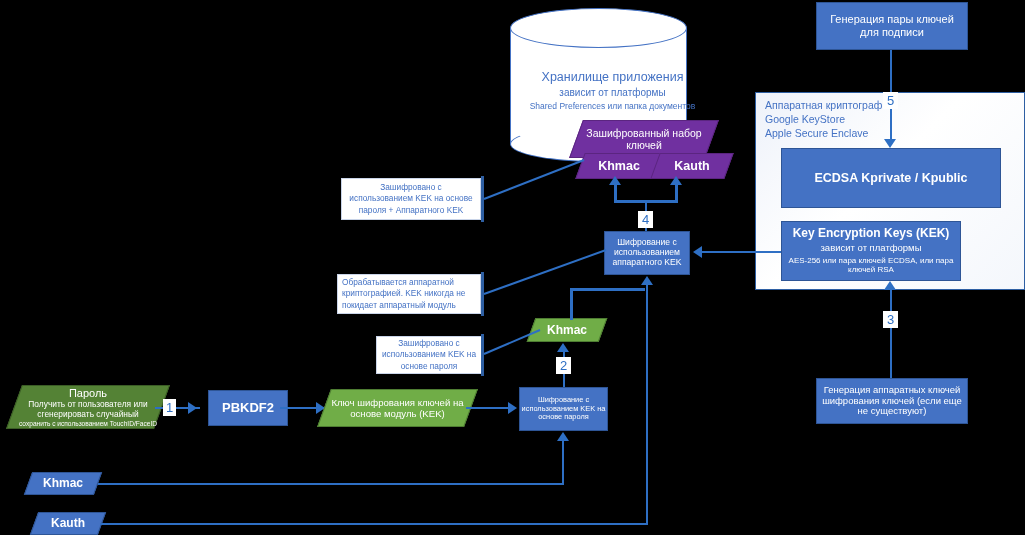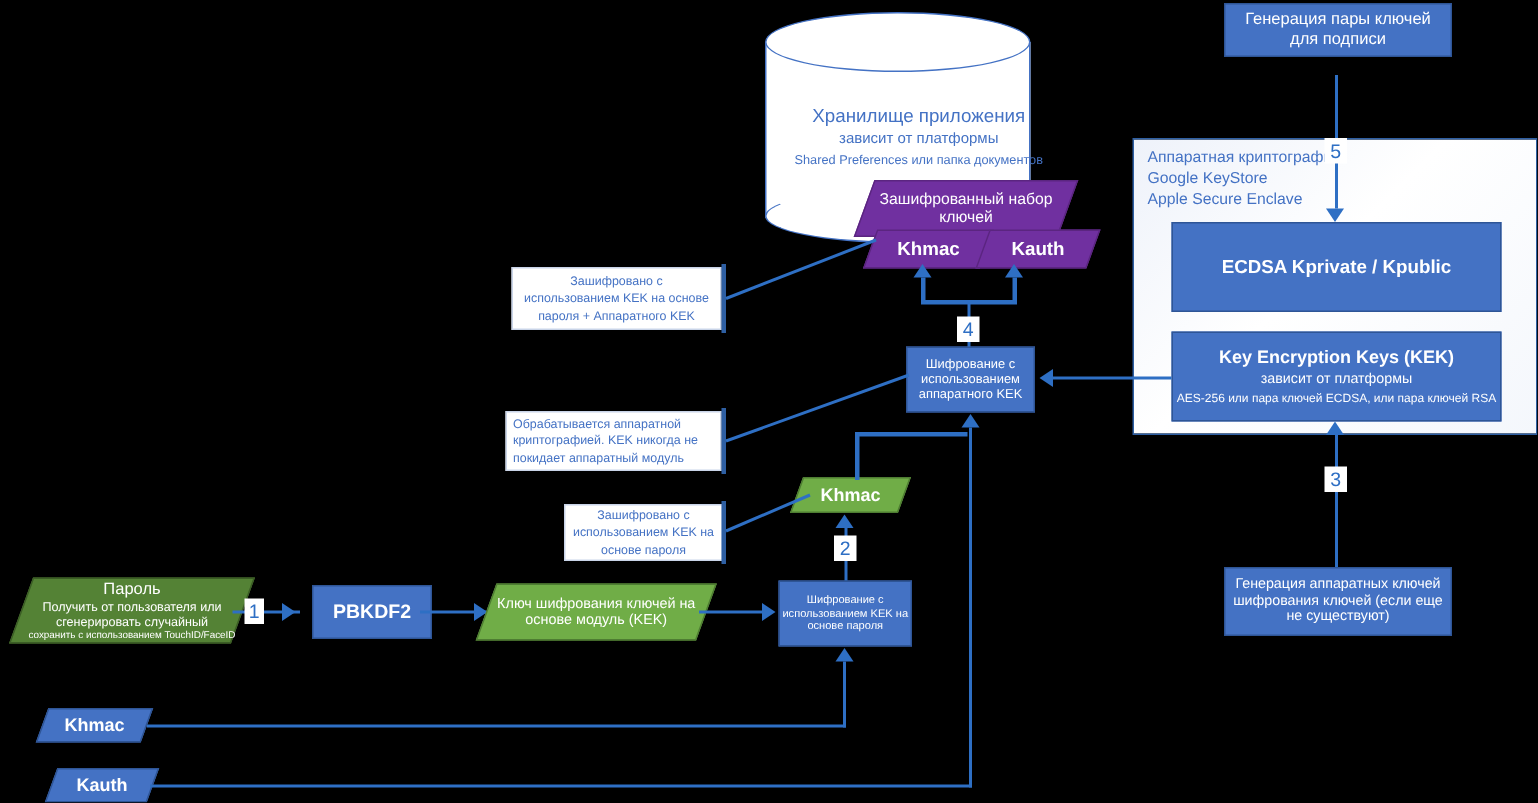--- a/index.html
+++ b/index.html
@@ -77,27 +77,27 @@
   <div class="abs hw-caption" style="left:765px;top:98px;width:200px;">
     <div>Аппаратная криптография</div>
     <div>Google KeyStore</div>
     <div>Apple Secure Enclave</div>
   </div>
 
   <div class="abs bluebox ctext" style="left:781px;top:148px;width:220px;height:60px;font-size:12.5px;font-weight:bold;">
     <span>ECDSA Kprivate / Kpublic</span>
   </div>
 
-  <div class="abs bluebox ctext" style="left:781px;top:221px;width:220px;height:60px;">
+  <div class="abs bluebox ctext" style="left:781px;top:221px;width:180px;height:60px;">
     <span style="font-size:12px;font-weight:bold;">Key Encryption Keys (KEK)</span>
     <span style="font-size:9.5px;margin-top:2px;">зависит от платформы</span>
     <span style="font-size:8px;margin-top:2px;">AES-256 или пара ключей ECDSA, или пара ключей RSA</span>
   </div>
 
-  <div class="abs bluebox ctext" style="left:816px;top:2px;width:152px;height:36px;font-size:11px;">
+  <div class="abs bluebox ctext" style="left:816px;top:2px;width:152px;height:48px;font-size:11px;">
     <span>Генерация пары ключей</span>
     <span>для подписи</span>
   </div>
 
   <div class="ln" style="left:890px;top:50px;width:2px;height:89px;"></div>
   <div class="arrow ar-down" style="left:884px;top:139px;"></div>
   <div class="step" style="left:883px;top:92px;width:15px;height:17px;">5</div>
 
   <div class="abs bluebox ctext" style="left:816px;top:378px;width:152px;height:46px;font-size:9.5px;">
     <span>Генерация аппаратных ключей</span>

